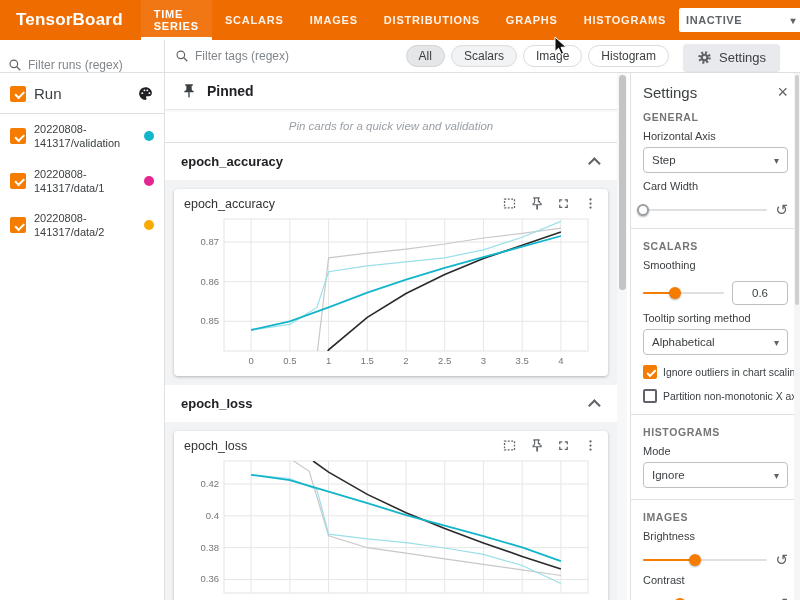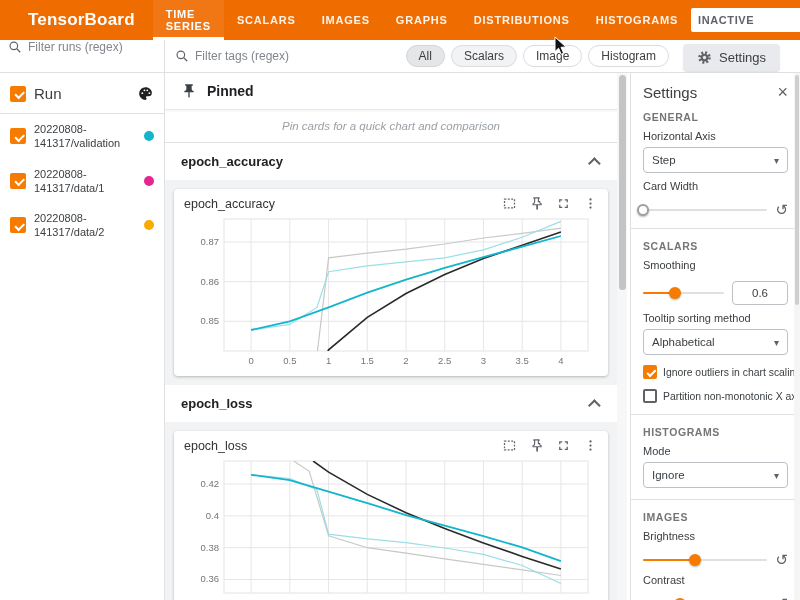--- a/index.html
+++ b/index.html
@@ -1,33 +1,33 @@
 <!DOCTYPE html>
 <html><head>
 <meta charset="utf-8">
 <style>
   * { box-sizing: border-box; margin: 0; padding: 0; }
   html,body { width:800px; height:600px; overflow:hidden; }
   body { font-family:"Liberation Sans", sans-serif; background:#fff; color:#3c4043; }
   .app { position:relative; width:800px; height:600px; overflow:hidden; }
 
   
-  .topbar { position:absolute; top:0; left:0; width:800px; height:40px; background:#ef6c00; display:flex; align-items:center; color:#fff; z-index:20;padding-left:12px; }
+  .topbar { position:absolute; top:0; left:0; width:800px; height:40px; background:#ef6c00; display:flex; align-items:center; color:#fff; z-index:20; }
   .brand { font-size:17px; font-weight:bold; padding:0 18px 0 16px; letter-spacing:.2px; }
   .tabs { display:flex; height:40px; }
   .tab { display:flex; align-items:center; padding:0 13px; font-size:11px; font-weight:bold; letter-spacing:.8px; color:rgba(255,255,255,.92); cursor:pointer; }
   .tab.active { color:#fff; box-shadow:inset 0 -3px 0 #fff; background:rgba(255,255,255,.08); }
   .topbar-right { margin-left:auto; display:flex; align-items:center; gap:9px; padding-right:12px; }
   .status-select { background:#fff; color:#5f6368; font-size:11px; font-weight:bold; letter-spacing:.6px; border-radius:2px; height:24px; width:124px; display:flex; align-items:center; justify-content:space-between; padding:0 7px; cursor:pointer; }
   .status-select .caret { color:#5f6368; font-size:10px; }
   .tb-icon { width:20px; height:20px; display:flex; align-items:center; justify-content:center; color:#fff; font-size:16px; cursor:pointer; }
 
   
   .filterbar { position:absolute; top:40px; left:0; width:800px; height:33px; background:#fff; border-bottom:1px solid #e0e0e0; display:flex; z-index:10; }
-  .filter-left { width:165px; border-right:1px solid #e0e0e0; display:flex; align-items:flex-start; padding:0 8px; gap:6px; }
+  .filter-left { width:165px; border-right:1px solid #e0e0e0; display:flex; align-items:flex-end; padding:0 8px; gap:6px; }
   .filter-main { flex:1; display:flex; align-items:center; padding:0 10px; gap:6px; }
   .filter-input { border:none; outline:none; font-size:12px; color:#3c4043; flex:1; min-width:40px; background:transparent; }
   .filter-input::placeholder { color:#80868b; }
   .chips { display:flex; align-items:flex-start; gap:6px; margin-right:6px; }
   .chip { border:1px solid #dadce0; border-radius:14px; padding:3px 12px; font-size:12px; color:#3c4043; background:#fff; cursor:pointer; white-space:nowrap; }
   .chip.selected { background:#e4e6e7; border-color:#d2d5d8; }
   .chip.hovered { background:#f1f3f4; }
   .settings-btn { display:flex; align-items:center; gap:7px; background:#e8eaed; border:none; border-radius:4px; padding:6px 14px; font-size:13px; color:#3c4043; font-family:inherit; cursor:pointer; margin:3px 10px 0 2px; height:27px; box-shadow:0 1px 1px rgba(0,0,0,.12); }
 
   
@@ -97,22 +97,22 @@
 <body>
 
 <div class="app">
 
   <header class="topbar">
     <div class="brand">TensorBoard</div>
     <nav class="tabs">
       <div class="tab active">TIME SERIES</div>
       <div class="tab">SCALARS</div>
       <div class="tab">IMAGES</div>
+      <div class="tab">DISTRIBUTIONS</div>
       <div class="tab">GRAPHS</div>
-      <div class="tab">DISTRIBUTIONS</div>
       <div class="tab">HISTOGRAMS</div>
     </nav>
     <div class="topbar-right">
       <div class="status-select">
         <span>INACTIVE</span>
         <span class="caret">▾</span>
       </div>
       <span class="tb-icon">
         <svg class="ico" width="17" height="17" viewBox="0 0 24 24">
             <circle cx="12" cy="12" r="9" fill="none" stroke="#fff" stroke-width="2"></circle>
@@ -185,21 +185,21 @@
     </div>
   </aside>
 
   <main class="main">
     <div class="pinned-bar">
       <svg class="ico" width="16" height="16" viewBox="0 0 24 24">
           <path fill="#3c4043" d="M16 9V4h1a1 1 0 0 0 0-2H7a1 1 0 0 0 0 2h1v5c0 1.66-1.34 3-3 3v2h5.97v7l1 1 1-1v-7H19v-2c-1.66 0-3-1.34-3-3z"></path>
         </svg>
       <span class="pinned-title">Pinned</span>
     </div>
-    <div class="pinned-hint">Pin cards for a quick chart and comparison</div>
+    <div class="pinned-hint">Pin cards for a quick view and validation</div>
 
     <div class="section-header">
       <span class="section-title">epoch_accuracy</span>
       <span class="chev-up"></span>
     </div>
     <div class="card-area">
       <div class="card">
         <div class="card-head">
           <span class="card-title">epoch_accuracy</span>
           <span class="card-actions">

